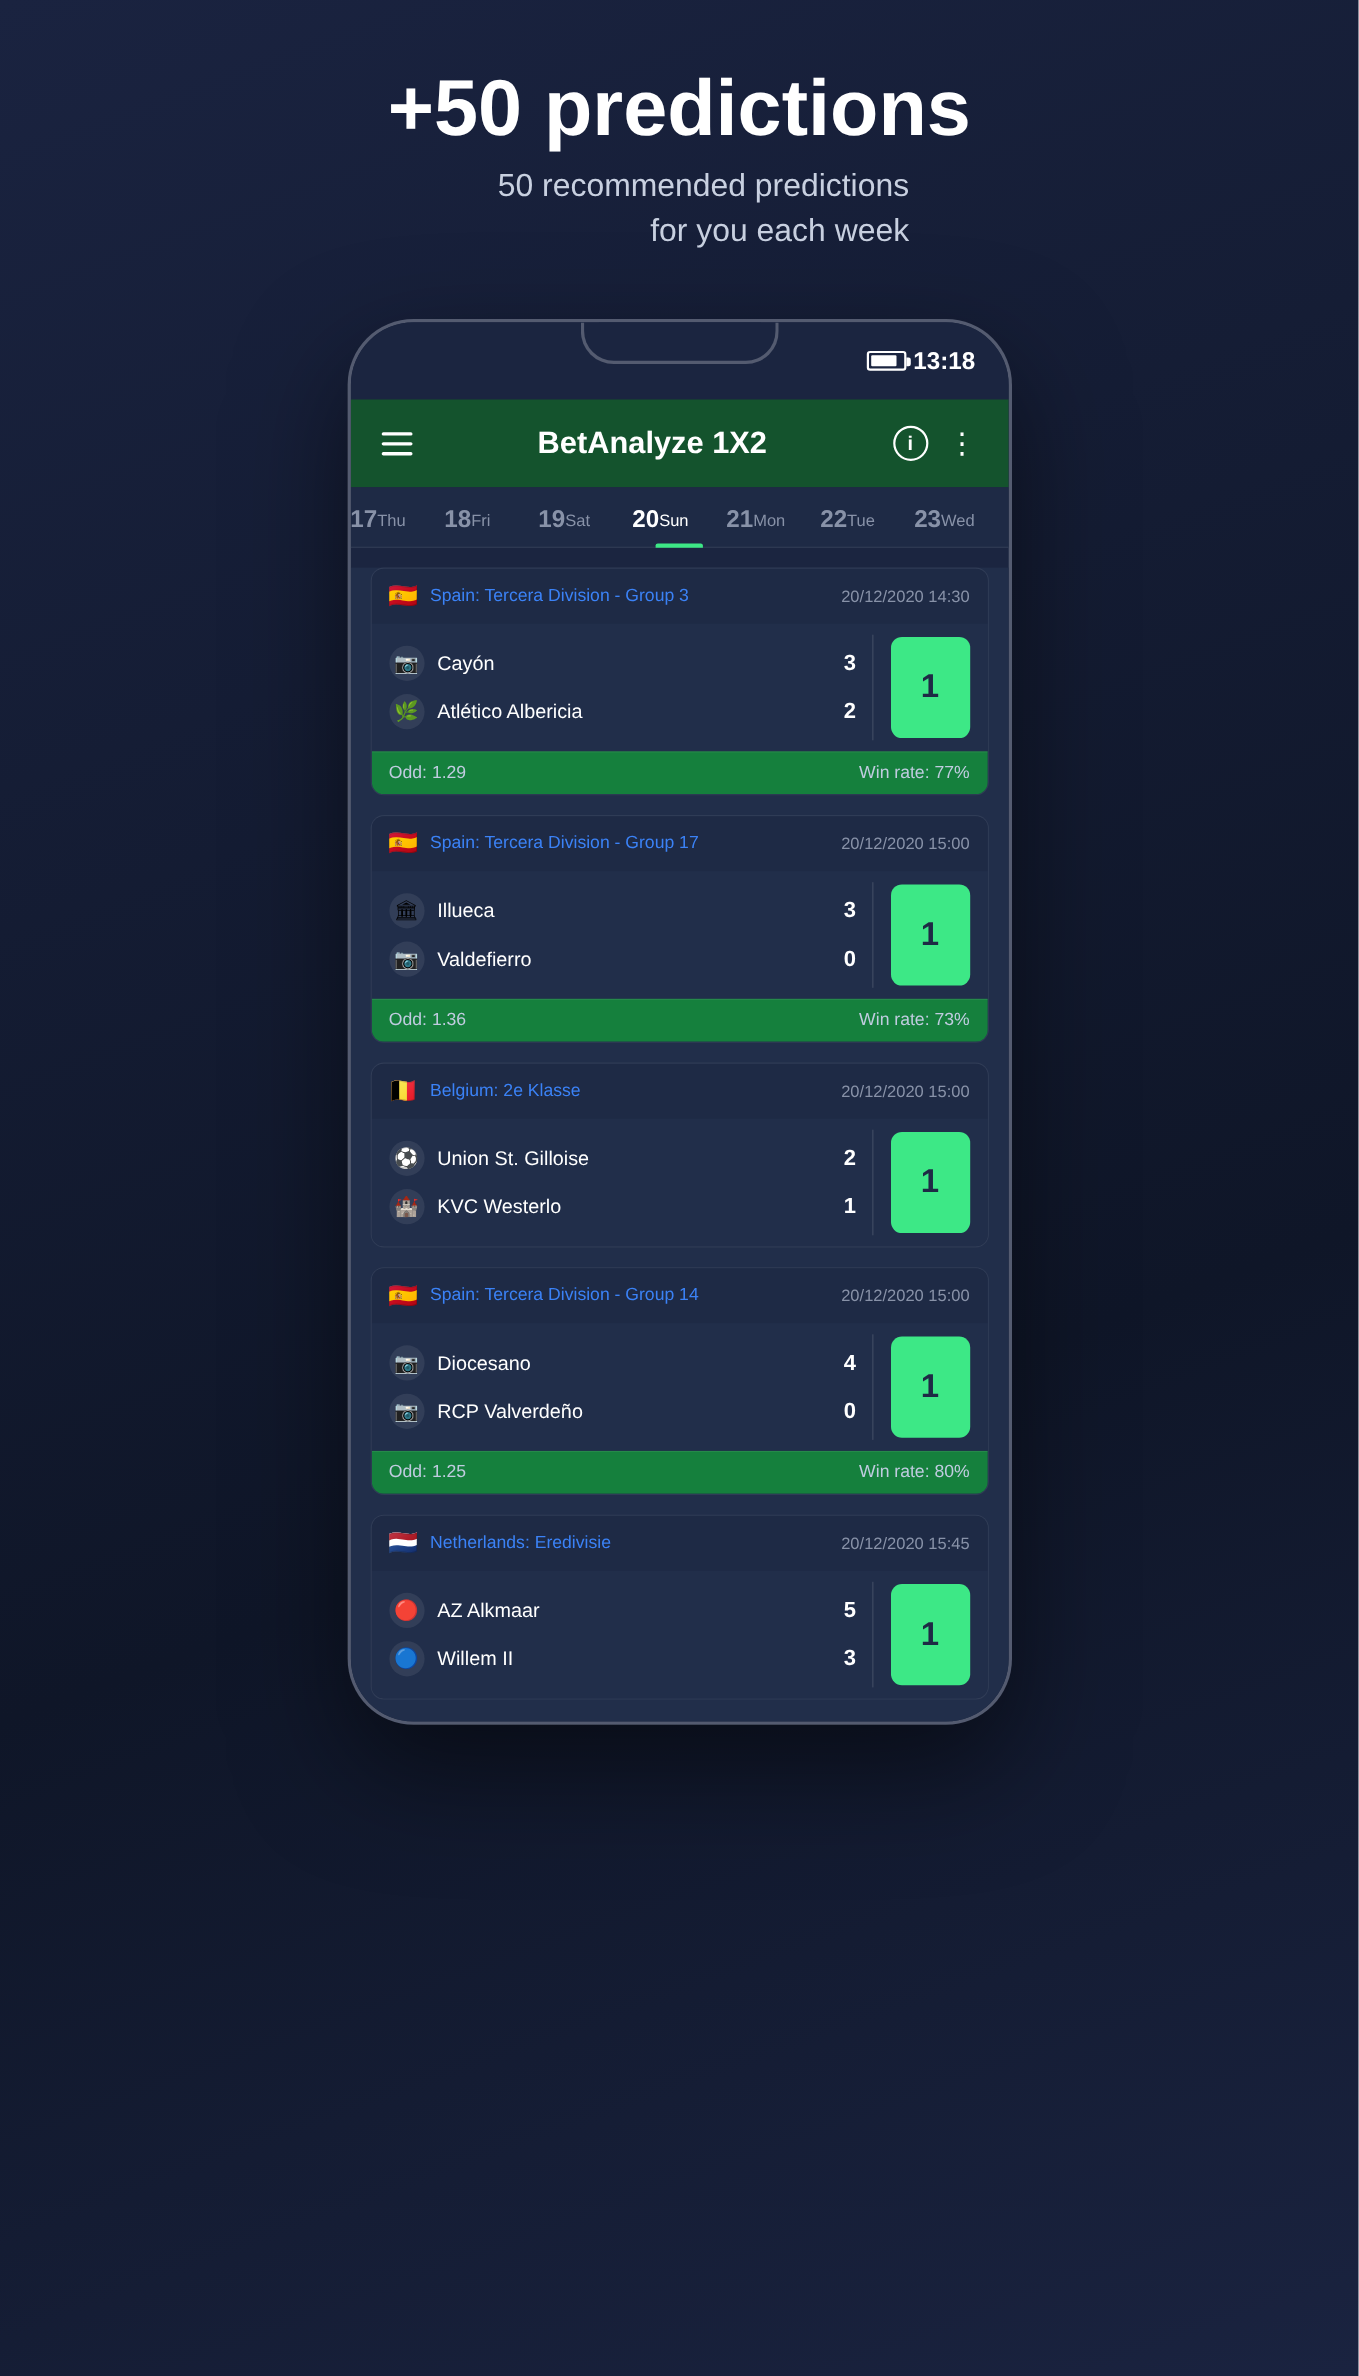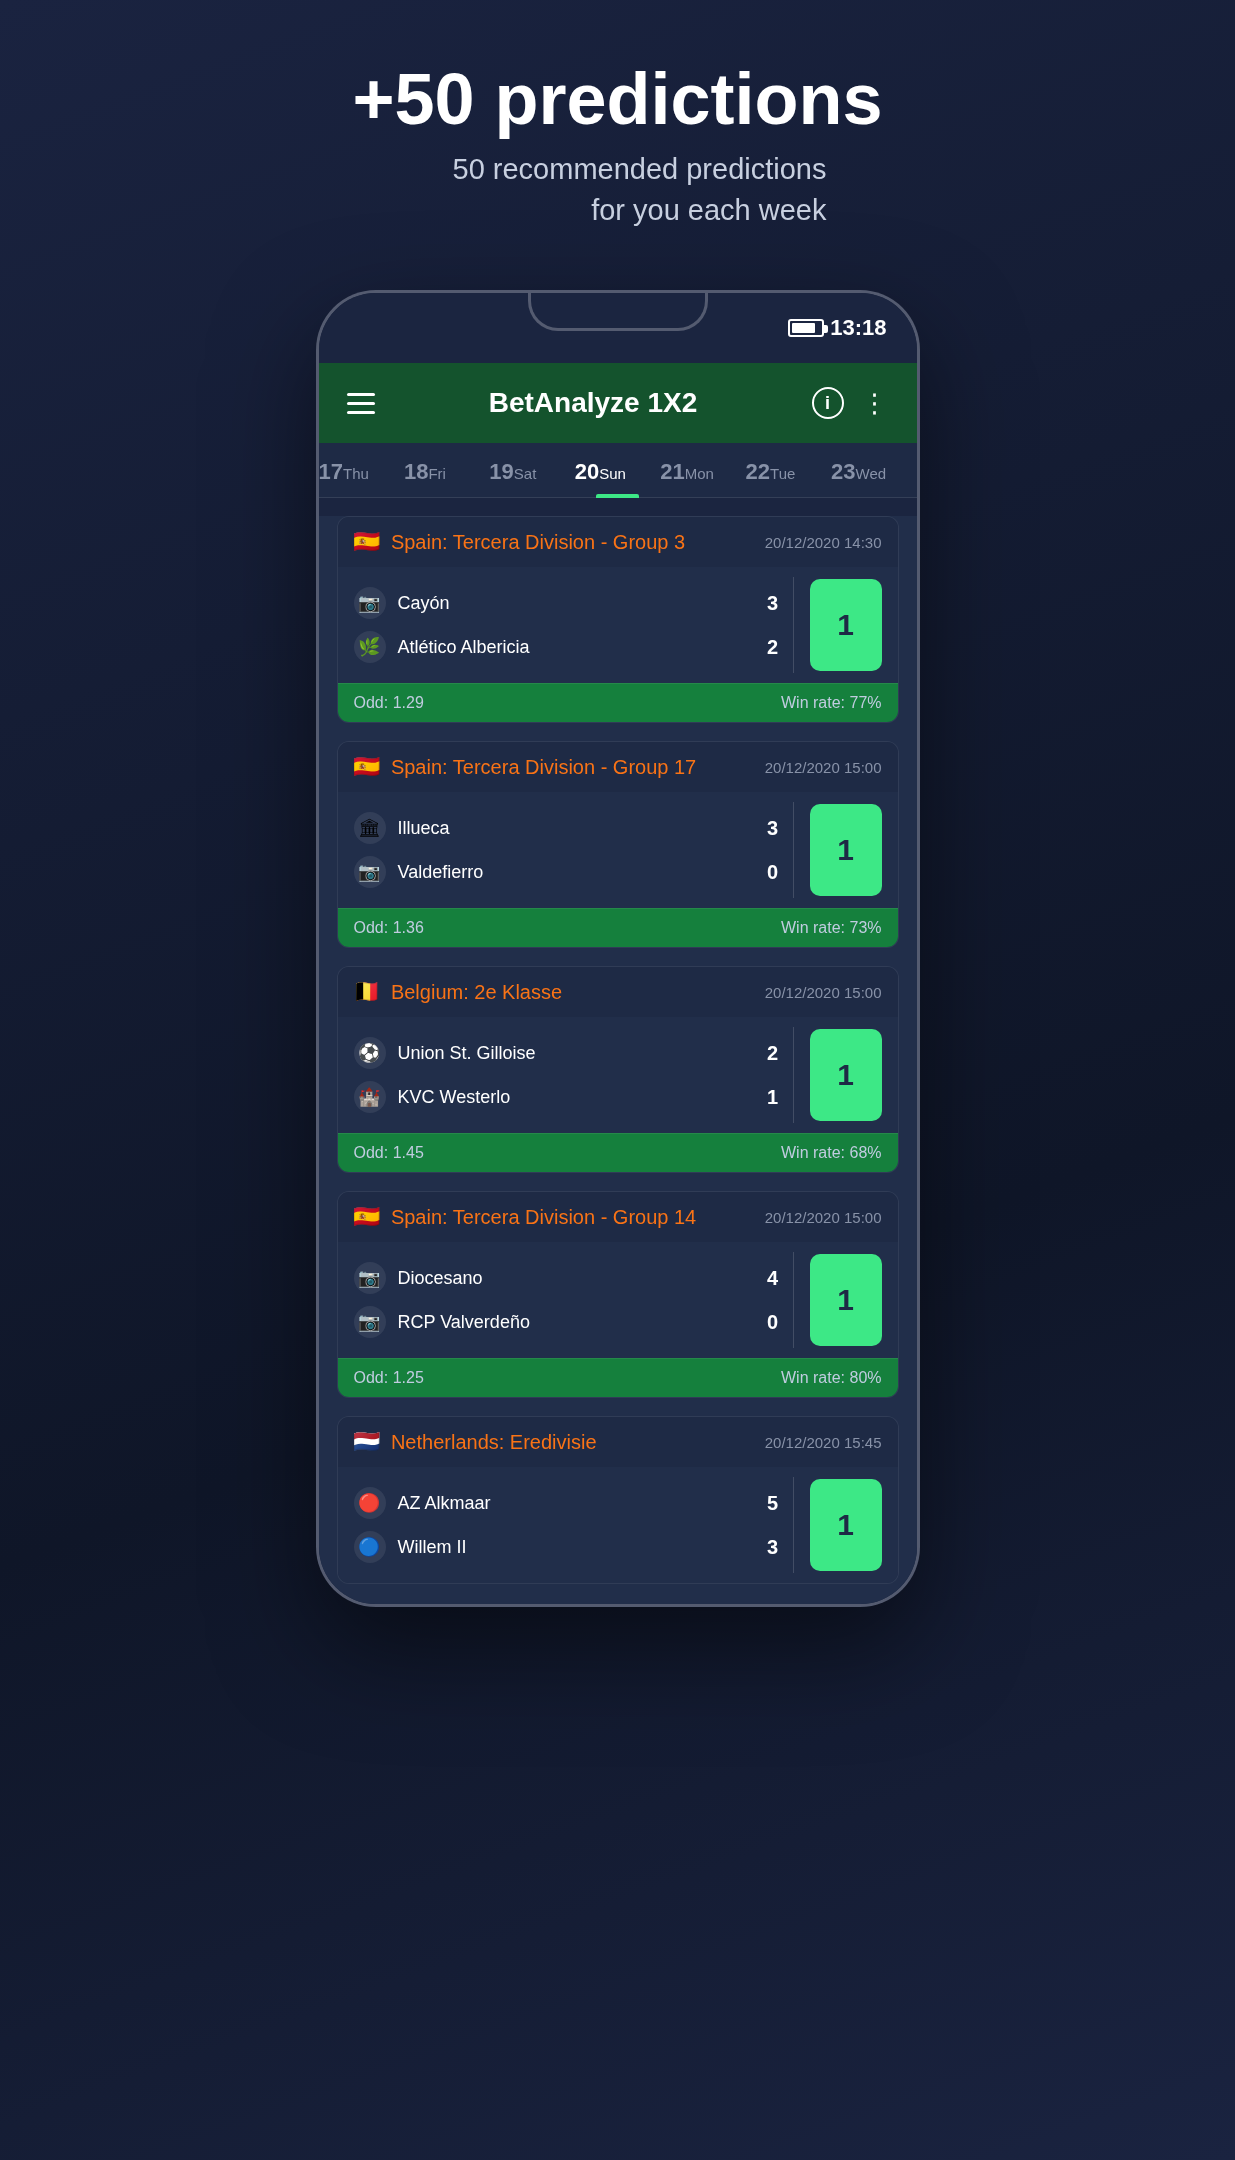--- a/index.html
+++ b/index.html
@@ -215,22 +215,22 @@
     }
     .league-info {
       display: flex;
       align-items: center;
       gap: 10px;
     }
     .flag {
       font-size: 22px;
     }
     .league-name {
-      color: #f97316;
-      font-size: 20px;
+      color: #3b82f6;
+      font-size: 16px;
     }
     .match-time {
       color: #8892a8;
       font-size: 15px;
     }
 
     
     .teams-area {
       display: flex;
       align-items: stretch;
@@ -449,24 +449,20 @@
           </div>
           <div class="team-row">
             <div class="team-logo">🏰</div>
             <span class="team-name">KVC Westerlo</span>
             <span class="team-score">1</span>
           </div>
         </div>
         <div class="score-divider"></div>
         <div class="prediction-badge">1</div>
       </div>
-      <div class="match-footer">
-        <span class="odd-label">Odd: 1.45</span>
-        <span class="win-rate">Win rate: 68%</span>
-      </div>
     </div>
 
     <div class="match-card">
       <div class="match-header">
         <div class="league-info">
           <span class="flag">🇪🇸</span>
           <span class="league-name">Spain: Tercera Division - Group 14</span>
         </div>
         <span class="match-time">20/12/2020 15:00</span>
       </div>

